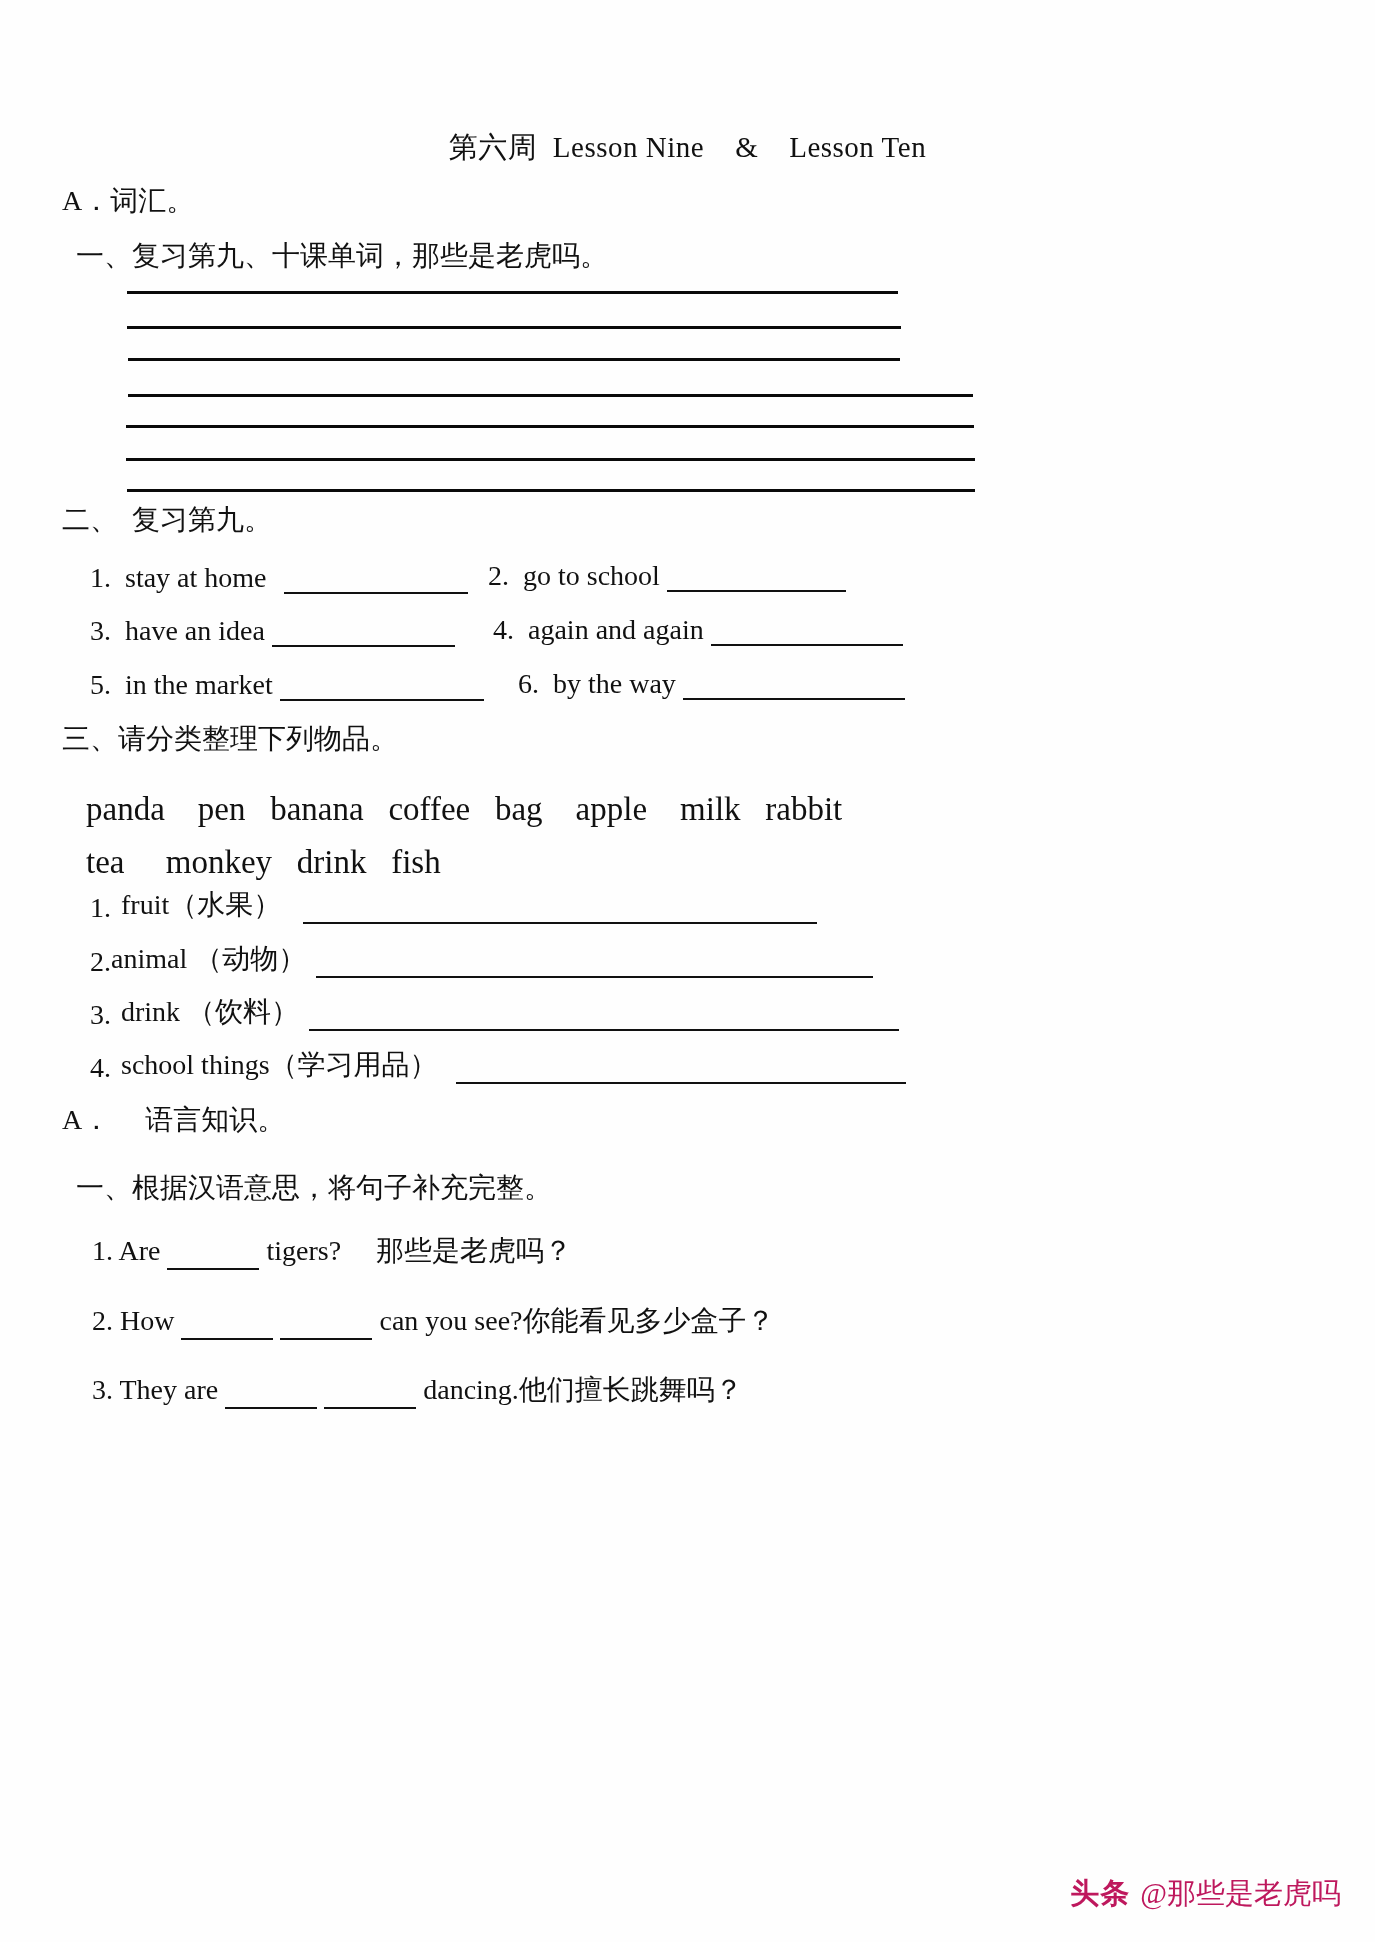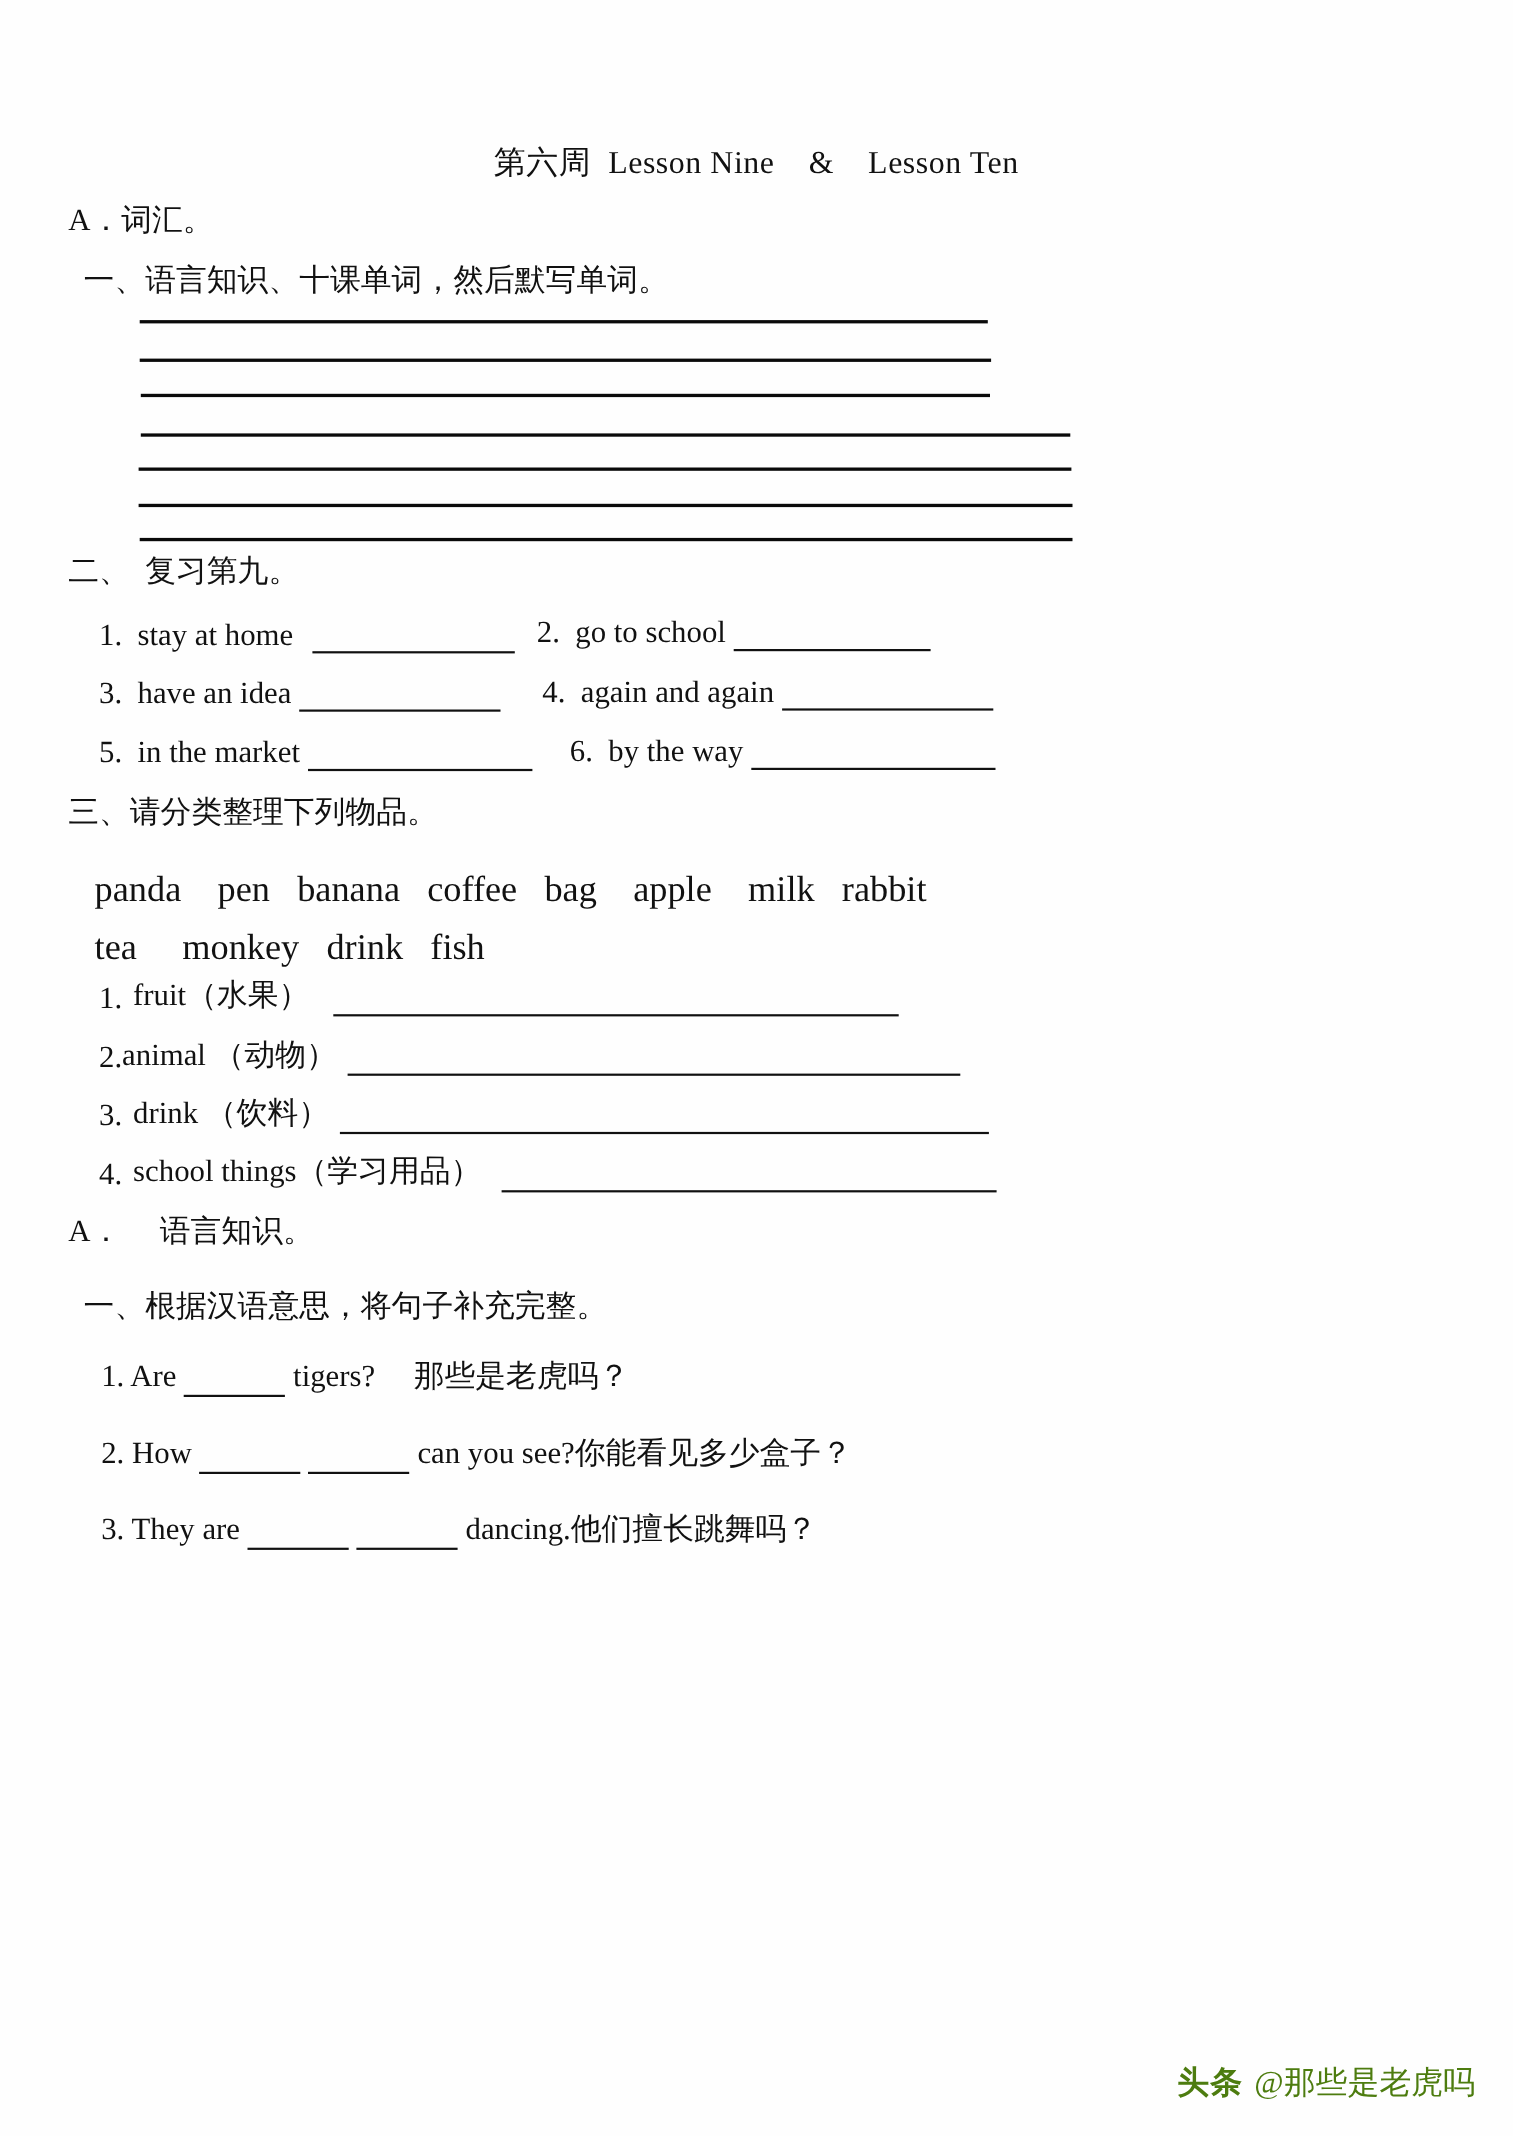--- a/index.html
+++ b/index.html
@@ -91,41 +91,41 @@
   }
 
   
   .watermark {
     position: absolute;
     right: 34px;
     bottom: 28px;
     display: flex;
     align-items: flex-start;
     gap: 10px;
-    color: #4d7c0f;
+    color: #be185d;
     font-size: 29px;
     font-family: "Liberation Sans", sans-serif;
     white-space: nowrap;
   }
   .wm-logo {
     font-size: 29px;
     font-weight: bold;
     letter-spacing: 1px;
   }
 </style>
 </head>
 <body>
 
 <div class="page">
 
   <div class="doc-title cn">第六周  Lesson Nine    &amp;    Lesson Ten</div>
 
   <div class="blk cn" style="left:62px; top:183px;">A．词汇。</div>
 
-  <div class="blk cn" style="left:76px; top:238px;">一、语言知识、十课单词，然后默写单词。</div>
+  <div class="blk cn" style="left:76px; top:238px;">一、复习第九、十课单词，那些是老虎吗。</div>
 
   <div class="rule" style="left:127px; top:291px; width:771px;"></div>
   <div class="rule" style="left:127px; top:326px; width:774px;"></div>
   <div class="rule" style="left:128px; top:358px; width:772px;"></div>
   <div class="rule" style="left:128px; top:394px; width:845px;"></div>
   <div class="rule" style="left:126px; top:425px; width:848px;"></div>
   <div class="rule" style="left:126px; top:458px; width:849px;"></div>
   <div class="rule" style="left:127px; top:489px; width:848px;"></div>
 
   <div class="blk cn" style="left:62px; top:502px;">二、  复习第九。</div>

